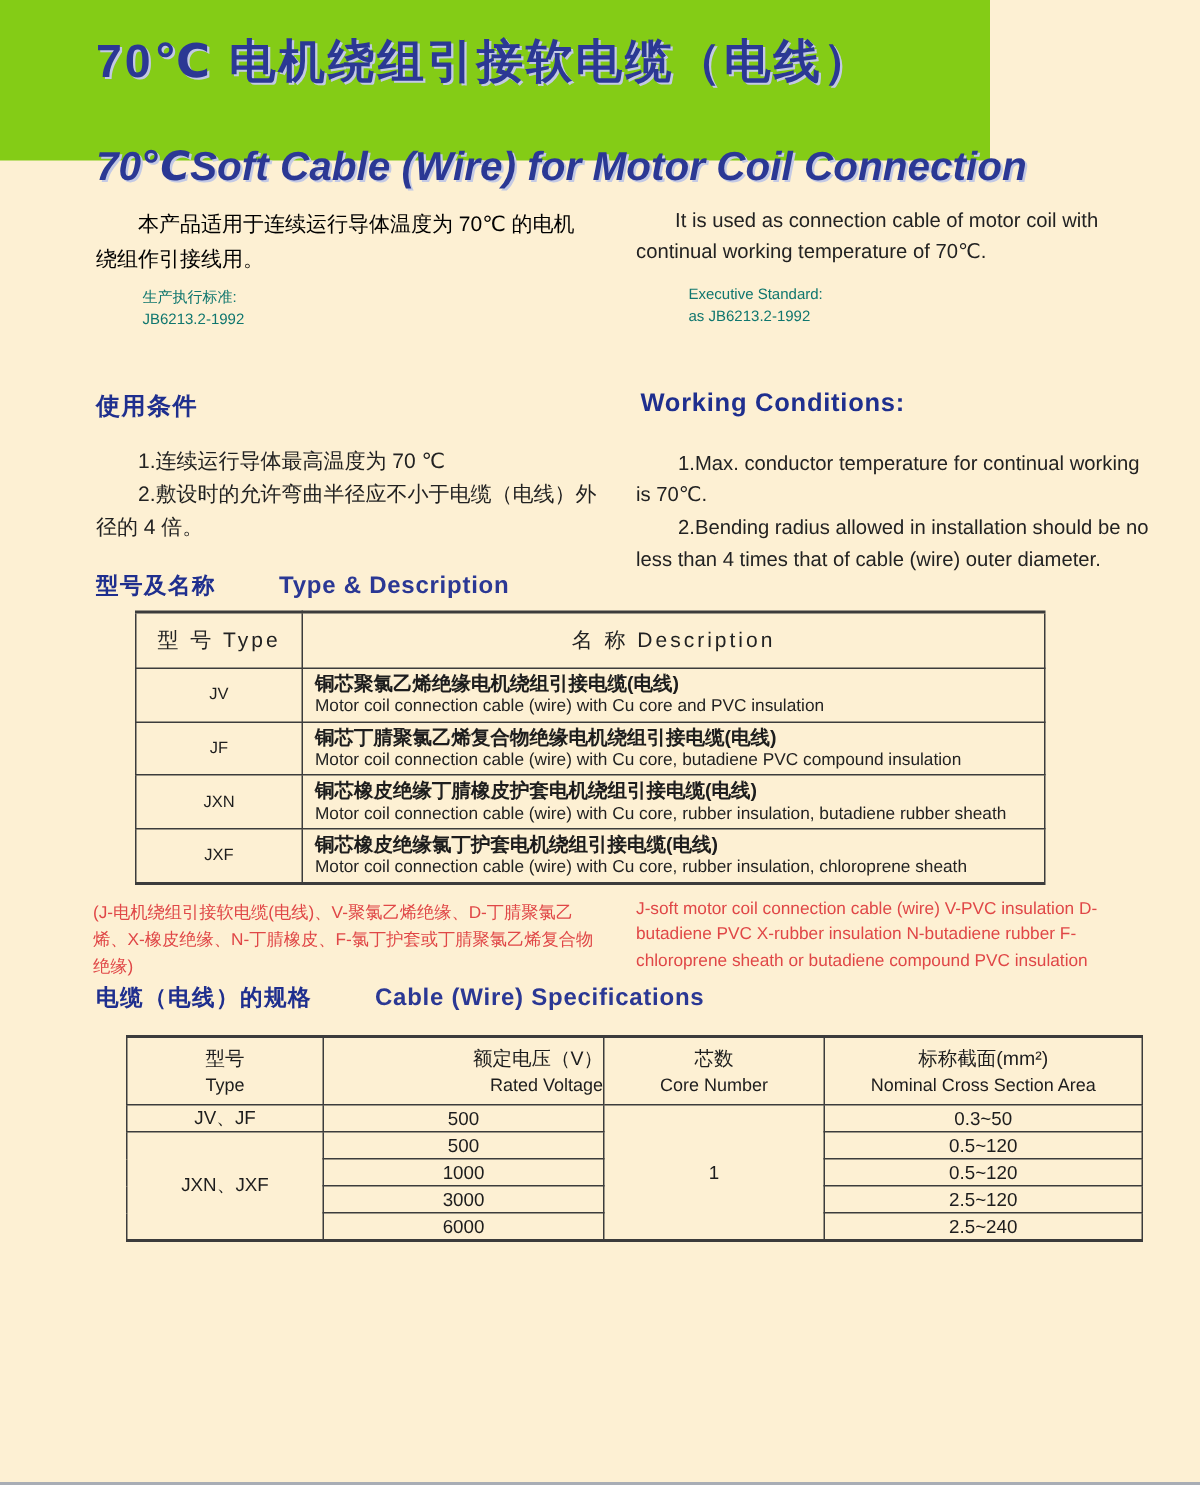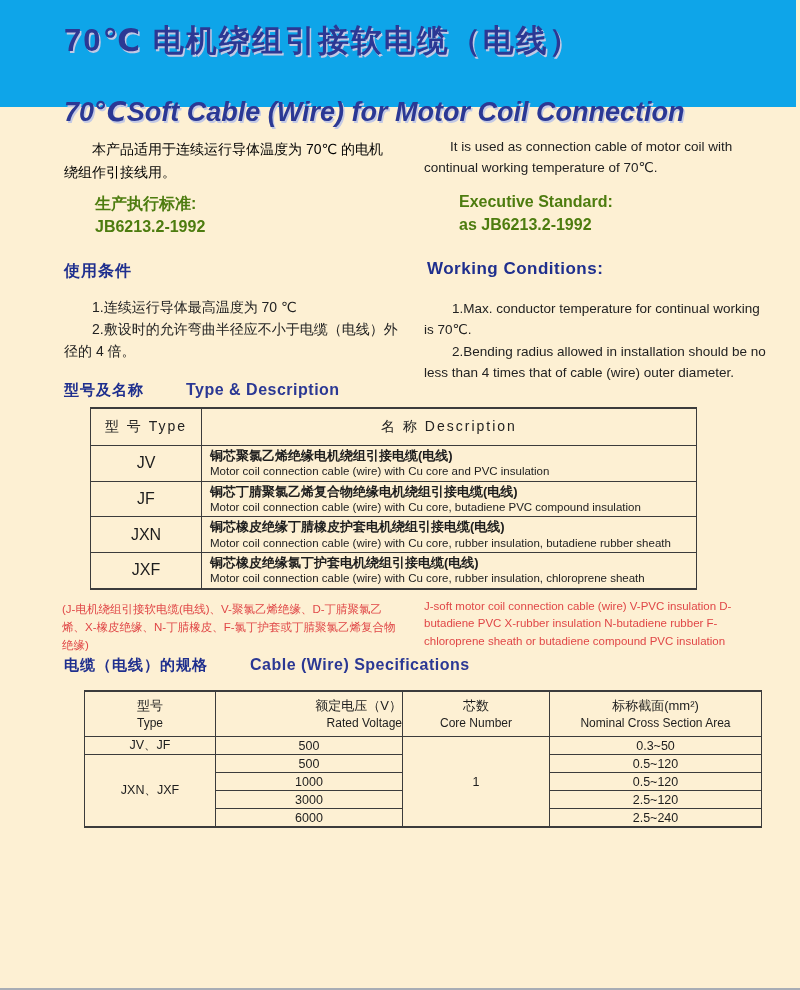--- a/index.html
+++ b/index.html
@@ -8,22 +8,22 @@
     background:#fdf0d3;
     font-family:"Liberation Sans","DejaVu Sans",sans-serif;
     color:#1d1d1d;
     position:relative;
     overflow:hidden;
   }
   .page{position:absolute;inset:0;width:800px;height:990px;}
 
   
   .header{
-    position:absolute;left:0;top:0;width:796px;height:107px;
-    background:#0ea5e9;
+    position:absolute;left:0;top:0;width:660px;height:107px;
+    background:#84cc16;
   }
   .title-zh{
     position:absolute;left:64px;top:20px;
     font-size:31px;font-weight:bold;color:#2b3894;
     letter-spacing:2px;
     text-shadow:1.5px 1.5px 0 #c3c9e4;
     white-space:nowrap;
   }
   .title-en{
     position:absolute;left:64px;top:64px;
@@ -36,21 +36,21 @@
 
   
   .intro-zh{
     position:absolute;left:64px;top:124px;width:332px;
     font-size:14px;line-height:1.62;text-indent:28px;color:#000000;
   }
   .intro-en{
     position:absolute;left:424px;top:122px;width:336px;
     font-size:13.5px;line-height:1.6;text-indent:26px;color:#222;
   }
-  .std{color:#4d7c0f;font-size:16px;line-height:1.45;font-weight:bold;}
+  .std{color:#0f766e;font-size:10px;line-height:1.45;}
   .std-zh{position:absolute;left:95px;top:192px;}
   .std-en{position:absolute;left:459px;top:190px;}
 
   
   .cond-head{
     font-weight:bold;color:#1f2f8e;white-space:nowrap;
   }
   .cond-head-zh{position:absolute;left:64px;top:261px;font-size:16px;letter-spacing:1px;}
   .cond-head-en{position:absolute;left:427px;top:259px;font-size:17px;letter-spacing:.5px;}
   .cond-body{font-size:14px;line-height:1.58;color:#222;}
@@ -68,21 +68,21 @@
   
   table{border-collapse:collapse;table-layout:fixed;}
   .t1{
     position:absolute;left:90px;top:407px;width:607px;
     border-top:2px solid #3c3c3c;border-bottom:2px solid #3c3c3c;
     border-left:1px solid #3c3c3c;border-right:1px solid #3c3c3c;
   }
   .t1 th,.t1 td{border:1px solid #3c3c3c;padding:0;}
   .t1 th{height:36px;font-size:14px;font-weight:normal;color:#222;letter-spacing:2px;}
   .t1 .code-col{width:110px;}
-  .t1 td.code{height:33px;text-align:center;font-size:16px;}
+  .t1 td.code{height:33px;text-align:center;font-size:11px;}
   .t1 td.desc{padding:2px 6px 2px 8px;vertical-align:middle;}
   .t1 .desc .zh{font-size:13px;line-height:1.25;font-weight:bold;}
   .t1 .desc .en{font-size:11.5px;line-height:1.25;color:#222;}
 
   .t2{
     position:absolute;left:84px;top:690px;width:673px;
     border-top:2px solid #3c3c3c;border-bottom:2px solid #3c3c3c;
     border-left:1px solid #3c3c3c;border-right:1px solid #3c3c3c;padding-left:33px;
   }
   .t2 th,.t2 td{border:1px solid #3c3c3c;padding:0;text-align:center;}

